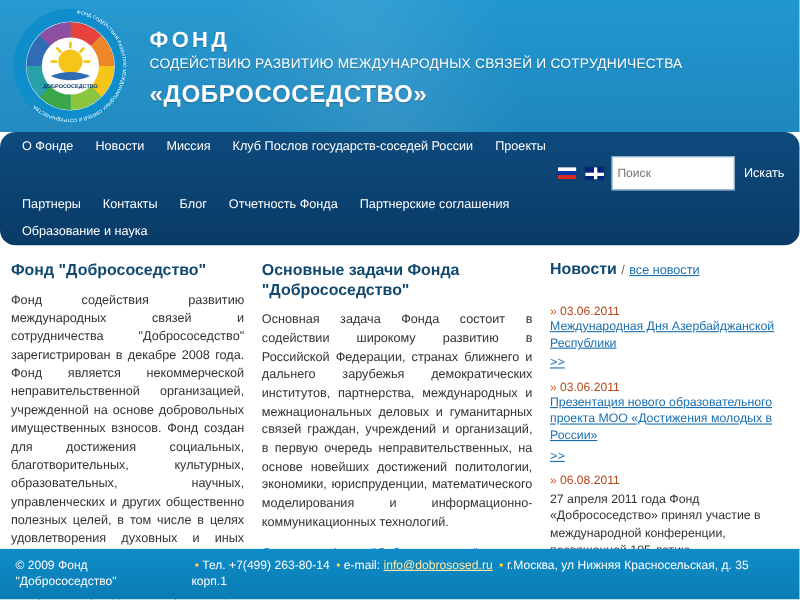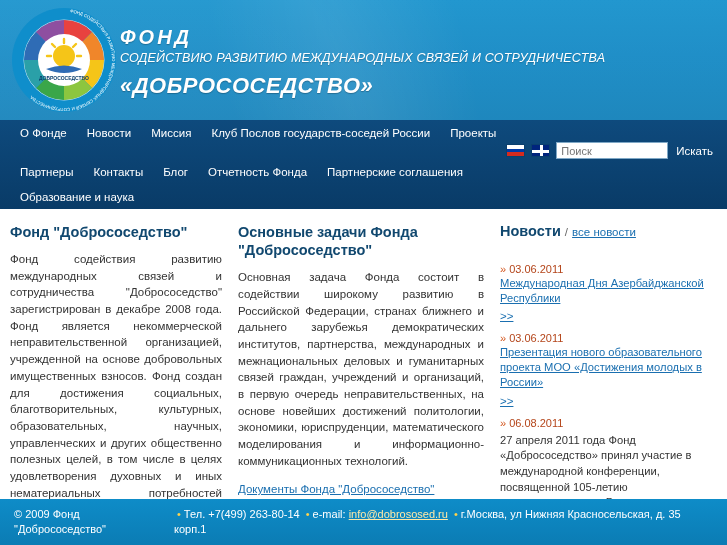--- a/index.html
+++ b/index.html
@@ -24,41 +24,42 @@
     background:
       radial-gradient(circle at 12% 120%, rgba(255,255,255,0.10) 0 40%, rgba(255,255,255,0) 60%),
       radial-gradient(circle at 85% -30%, rgba(255,255,255,0.08) 0 45%, rgba(255,255,255,0) 65%);
   }
   .logo {
     position: absolute; left: 10px; top: 6px;
     width: 108px; height: 108px;
   }
   .logo svg { display: block; }
   .header-titles {
-    position: absolute; left: 120px; top: 26px; color: #fff; font-style: italic;
+    position: absolute; left: 136px; top: 26px; color: #fff;
   }
   .title-1 {
     font-size: 20px; letter-spacing: 3px; font-weight: bold;
     text-shadow: 0 1px 1px rgba(0,0,0,0.25);
   }
   .title-2 {
     font-size: 12.5px; letter-spacing: 0.2px; margin-top: 2px;
     text-shadow: 0 1px 1px rgba(0,0,0,0.2);
   }
   .title-3 {
     font-size: 22px; font-weight: bold; margin-top: 8px; letter-spacing: 0.5px;
     text-shadow: 0 1px 1px rgba(0,0,0,0.25);
   }
 
   
   .nav {
     background: #0a3f6e;
     background: linear-gradient(to bottom, #0e4a7d 0%, #093b67 100%);
     padding: 0 0 0 0;
     position: relative;
+    border-radius: 14px;
   }
   .nav-row {
     display: flex; align-items: center; flex-wrap: wrap;
     padding: 0 10px;
     min-height: 25px;
   }
   .nav-row.r1 { padding-top: 4px; }
   .nav-link {
     color: #ffffff; font-size: 11.5px; text-decoration: none;
     padding: 3px 10px 3px 10px; display: inline-block; white-space: nowrap;
@@ -73,21 +74,21 @@
   }
   .flag-ru { background: linear-gradient(to bottom, #fff 0 33%, #0039a6 33% 66%, #d52b1e 66% 100%); }
   .flag-en { background: #00247d; }
   .flag-en:before {
     content: ""; position: absolute; left: 0; top: 5px; width: 19px; height: 3px; background: #fff;
   }
   .flag-en:after {
     content: ""; position: absolute; left: 8px; top: 0; width: 3px; height: 13px; background: #fff;
   }
   .search-input {
-    width: 112px; height: 17px; border: 1px solid #7fa8c6; background: #fff;
+    width: 112px; height: 31px; border: 1px solid #7fa8c6; background: #fff;
     font-size: 11px; padding: 1px 4px; color: #333;
     font-family: "Liberation Sans", sans-serif;
   }
   .search-btn {
     background: none; border: none; color: #fff; font-size: 11.5px; cursor: pointer;
     padding: 0 2px; font-family: "Liberation Sans", sans-serif;
   }
 
   
   .content {

